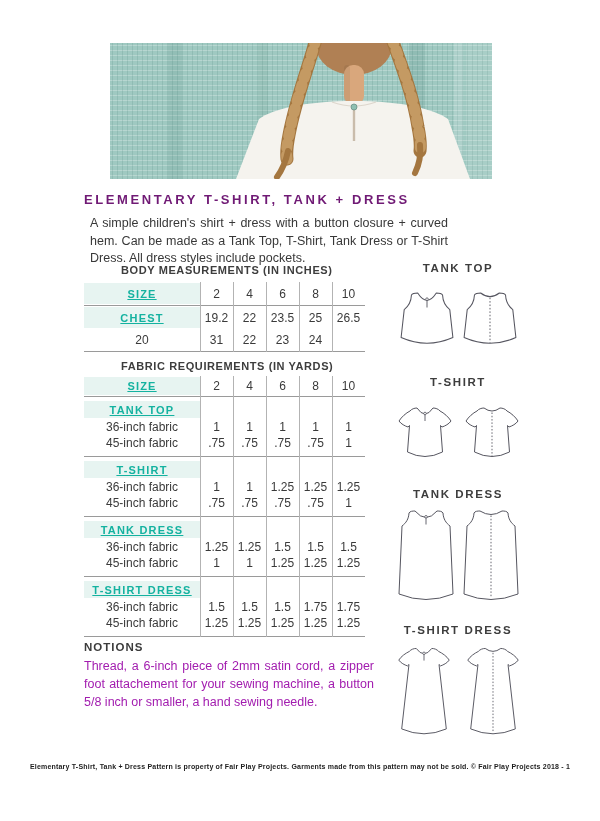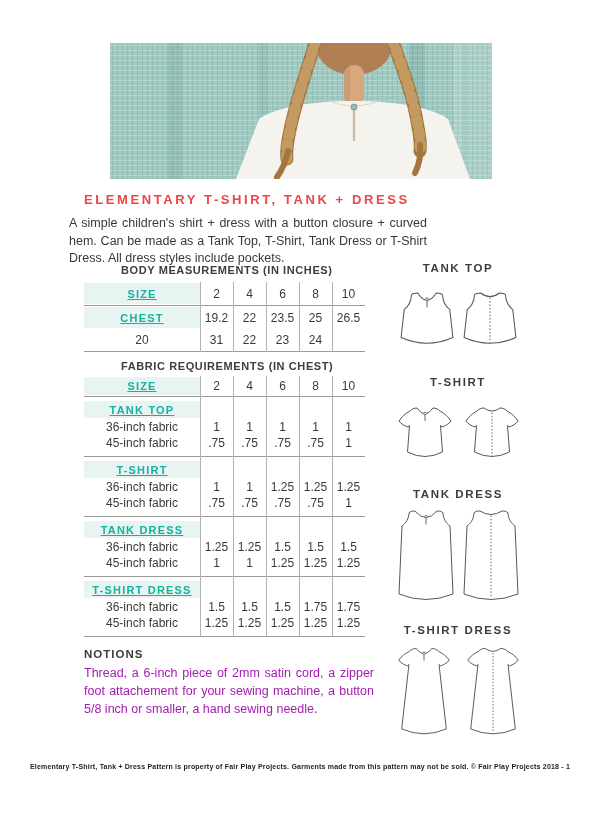--- a/index.html
+++ b/index.html
@@ -2,22 +2,22 @@
 <html><head>
 <meta charset="utf-8">
 <style>
   * { margin:0; padding:0; box-sizing:border-box; }
   html,body { width:600px; height:821px; }
   body { font-family:"Liberation Sans", sans-serif; background:#ffffff; position:relative; color:#3c3c3c; }
   .page { position:absolute; inset:0; background:#fff; overflow:hidden; }
 
   .photo { position:absolute; left:110px; top:43px; width:382px; height:136px; }
 
-  .title { position:absolute; left:84px; top:192px; font-size:13px; font-weight:bold; letter-spacing:2.6px; color:#ef4444; }
-  .desc  { position:absolute; left:69px; top:215px; width:358px; font-size:12.5px; line-height:17.5px; color:#383838; text-align:justify; }
+  .title { position:absolute; left:84px; top:192px; font-size:13px; font-weight:bold; letter-spacing:2.6px; color:#701a75; }
+  .desc  { position:absolute; left:90px; top:215px; width:358px; font-size:12.5px; line-height:17.5px; color:#383838; text-align:justify; }
 
   .left-col { position:absolute; left:84px; top:264px; width:282px; }
   .sec-heading { font-size:11px; font-weight:bold; letter-spacing:.6px; color:#3d3d3d;margin-left:37px; }
 
   .dtable { position:relative; width:281px; }
   .vlines { position:absolute; inset:0; pointer-events:none; }
   .vline { position:absolute; top:0; bottom:0; width:1px; background:#b3b3b3; }
   .trow { display:grid; grid-template-columns:116px repeat(5,33px); align-items:center; }
   .tval { text-align:center; font-size:12px; color:#3a3a3a; }
   .tlabel { text-align:center; font-size:11px; font-weight:bold; letter-spacing:1.2px; color:#14b2a0; }
@@ -29,21 +29,21 @@
   .bm-size-row { height:24px; }
   .bm-row { height:23px; }
 
   .fr-heading { margin-top:8px; }
   .fr-table { margin-top:4px; }
   .fr-size-row { height:21px; }
   .fr-section { padding:3px 0 5px; }
   .fr-header-row { height:19px; }
   .fr-data-row { height:16px; }
 
-  .notions-heading { margin-top:11px; font-size:11.5px; font-weight:bold; letter-spacing:1px; }
+  .notions-heading { margin-top:4px; font-size:11.5px; font-weight:bold; letter-spacing:1px; }
   .notions-text { margin-top:4px; width:290px; font-size:12.5px; line-height:18px; text-align:justify; color:#a21caf; }
 
   .right-col { position:absolute; left:390px; top:262px; width:136px; text-align:center; }
   .ill-heading { font-size:11.5px; font-weight:bold; letter-spacing:1.6px; color:#3d3d3d; height:14px; margin-bottom:6px; }
   .ill-pair { display:flex; justify-content:center; gap:5px; margin-bottom:14px; }
 
   .footer { position:absolute; left:0; top:763px; width:600px; text-align:center; font-size:7px; font-weight:bold; color:#1d1d1d; letter-spacing:.2px; }
 
   svg { display:block; }
 </style>
@@ -120,21 +120,21 @@
       </div>
       <div class="trow bm-row hline-strong">
         <div class="tval">20</div>
         <div class="tval">31</div>
         <div class="tval">22</div>
         <div class="tval">23</div>
         <div class="tval">24</div>
       </div>
     </div>
 
-    <div class="sec-heading fr-heading">FABRIC REQUIREMENTS (IN CHEST)</div>
+    <div class="sec-heading fr-heading">FABRIC REQUIREMENTS (IN YARDS)</div>
 
     <div class="dtable fr-table">
       <div class="vlines">
         <div class="vline" style="left:116px"></div>
           <div class="vline" style="left:149px"></div>
         <div class="vline" style="left:182px"></div>
           <div class="vline" style="left:215px"></div>
         <div class="vline" style="left:248px"></div>
       </div>
       <div class="trow fr-size-row hline-strong">

